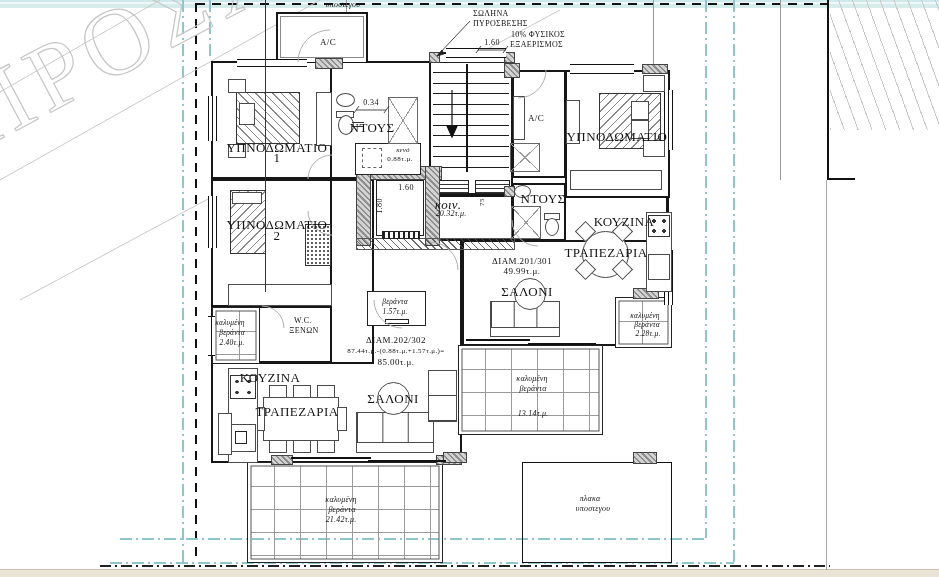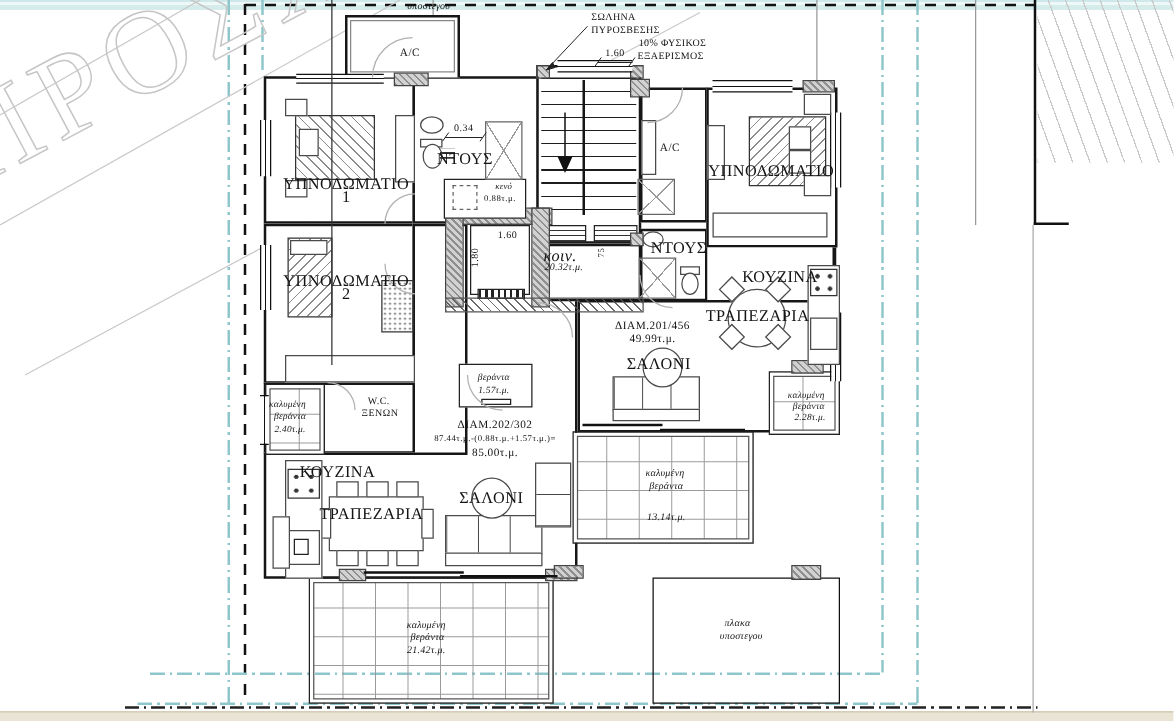--- a/index.html
+++ b/index.html
@@ -280,21 +280,21 @@
   <span class="lb s7" style="left:400px;top:159px;">0.88τ.μ.</span>
   <span class="lb s8" style="left:396px;top:188px;margin-left:10px;">1.60</span>
   <span class="lb s8 rot" style="left:380px;top:206px;">1.80</span>
   <span class="lb i" style="left:448px;top:204px;">κοιν.</span>
   <span class="lb i s8" style="left:451px;top:214px;">20.32τ.μ.</span>
   <span class="lb s7 rot" style="left:482px;top:202px;">75</span>
   <span class="lb" style="left:543px;top:198px;">ΝΤΟΥΣ</span>
   <span class="lb" style="left:617px;top:136px;">ΥΠΝΟΔΩΜΑΤΙΟ</span>
   <span class="lb" style="left:624px;top:221px;">ΚΟΥΖΙΝΑ</span>
   <span class="lb" style="left:606px;top:252px;">ΤΡΑΠΕΖΑΡΙΑ</span>
-  <span class="lb s9" style="left:522px;top:261px;">ΔΙΑΜ.201/456</span>
+  <span class="lb s9" style="left:522px;top:261px;">ΔΙΑΜ.201/301</span>
   <span class="lb s9" style="left:522px;top:271px;">49.99τ.μ.</span>
   <span class="lb" style="left:527px;top:291px;">ΣΑΛΟΝΙ</span>
   <span class="lb i s75" style="left:395px;top:302px;">βεράντα</span>
   <span class="lb i s75" style="left:395px;top:312px;">1.57τ.μ.</span>
   <span class="lb s9" style="left:396px;top:340px;">ΔΙΑΜ.202/302</span>
   <span class="lb s7" style="left:396px;top:351px;">87.44τ.μ.-(0.88τ.μ.+1.57τ.μ.)=</span>
   <span class="lb s9" style="left:396px;top:362px;">85.00τ.μ.</span>
   <span class="lb s8" style="left:303px;top:321px;">W.C.</span>
   <span class="lb s8" style="left:304px;top:331px;">ΞΕΝΩΝ</span>
   <span class="lb i s75" style="left:230px;top:323px;">καλυμένη</span>

